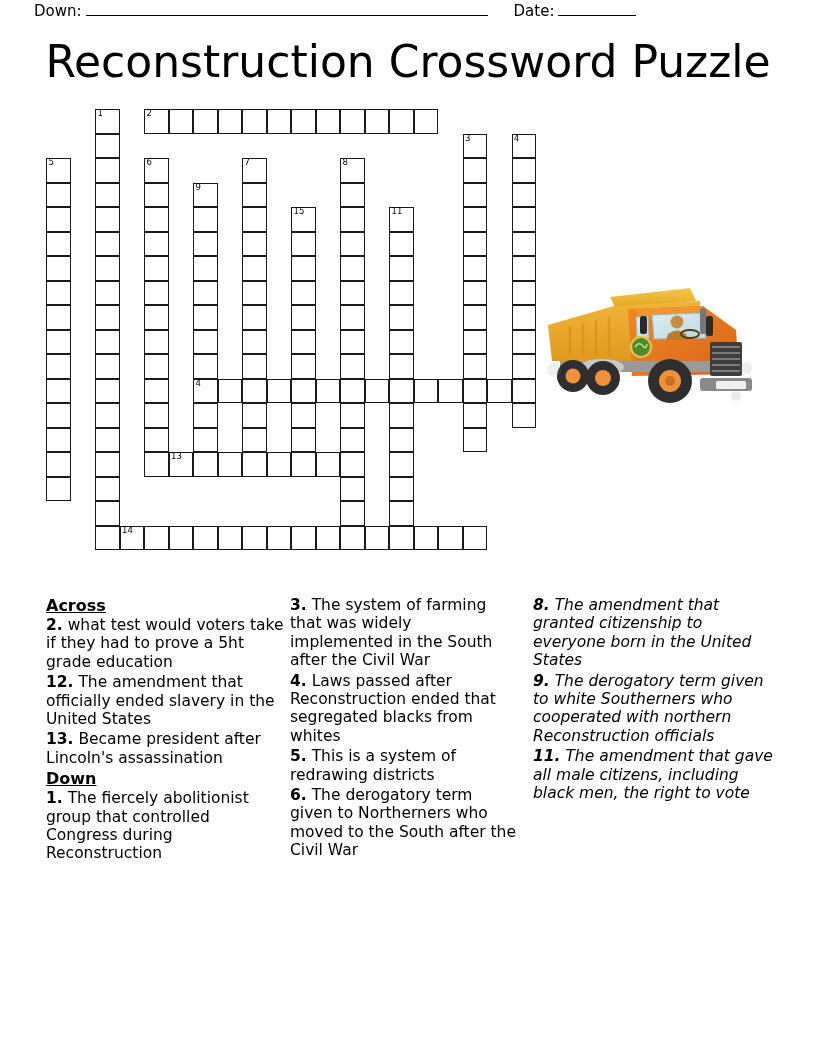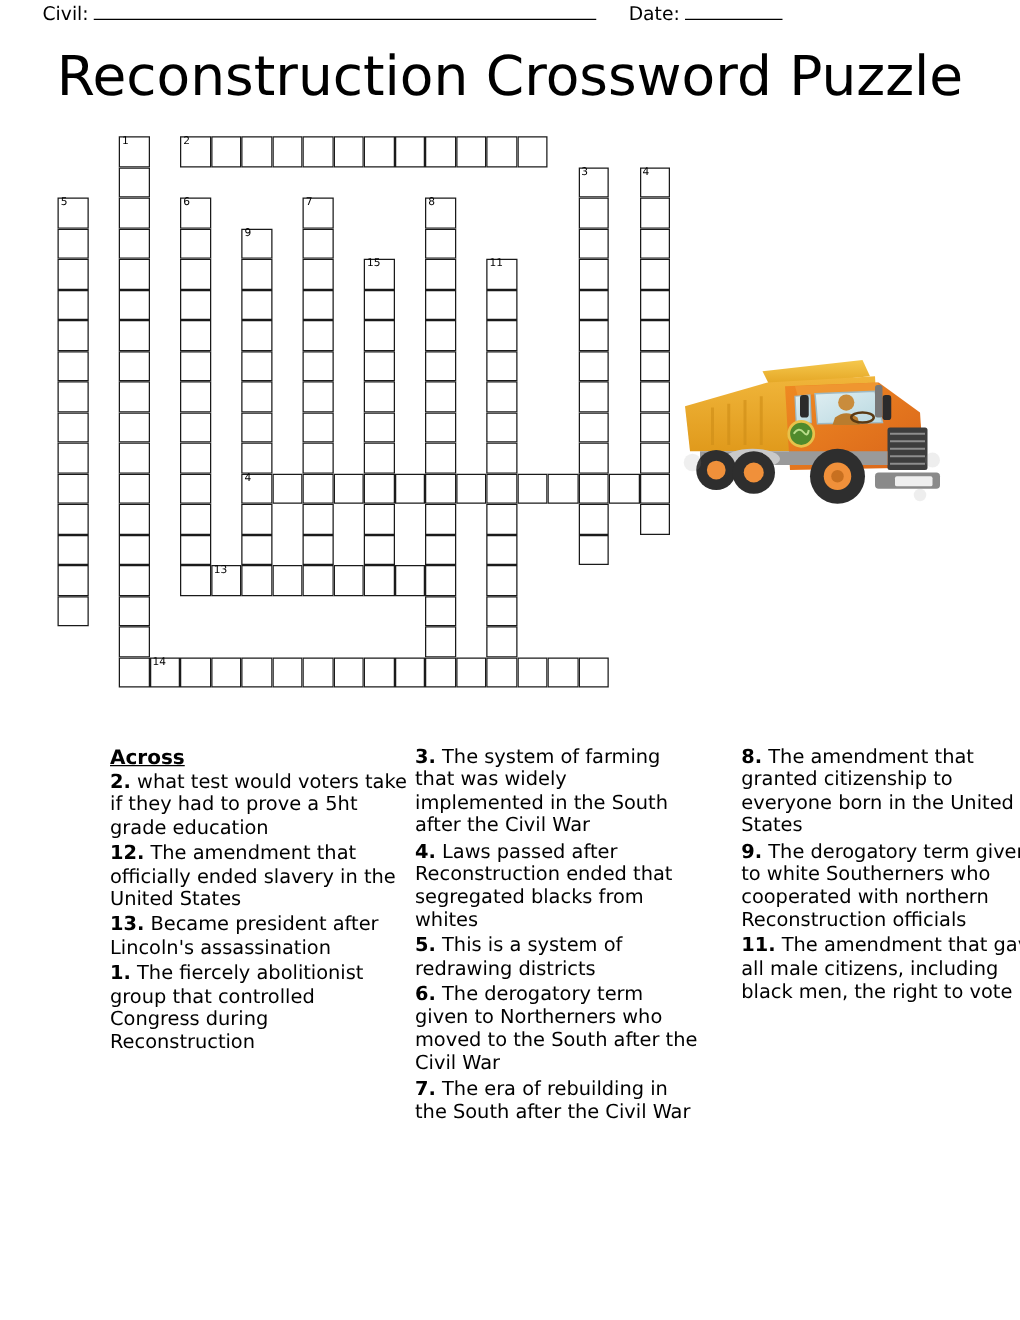--- a/index.html
+++ b/index.html
@@ -68,50 +68,50 @@
   #truck-image {
     position: absolute;
     left: 540px; top: 268px;
     width: 232px; height: 152px;
   }
 
   
   #clues {
     position: absolute;
     left: 0; top: 596px;
-    width: 680px; height: 380px; margin-left: 42px;
+    width: 680px; height: 380px;
   }
   .clue-col {
     position: absolute;
     top: 0;
     font-size: 15.5px;
     line-height: 18.4px;
   }
   .col-1 { left: 46px; width: 238px; }
   .col-2 { left: 290px; width: 226px; }
-  .col-3 { left: 551px; width: 246px; }
+  .col-3 { left: 533px; width: 246px; font-style: italic; }
 
   .section-head {
     font-weight: bold;
     text-decoration: underline;
     font-size: 16px;
     line-height: 19px;
     margin: 0 0 1px 0;
   }
   .clue {
     margin: 0 0 2px 0;
     text-align: left;
   }
   .clue .cnum { font-weight: bold; }
 </style>
 </head>
 <body>
 
 <div class="namedate">
-  <span class="nd-label">Civil:</span>
+  <span class="nd-label">Down:</span>
   <span class="nd-rule rule-name"></span>
   <span class="nd-gap"></span>
   <span class="nd-label">Date:</span>
   <span class="nd-rule rule-date"></span>
 </div>
 
 <div class="puzzle-title">Reconstruction Crossword Puzzle</div>
 
 <div id="grid">
     <div class="cell" style="left: 95px; top: 109px;">
@@ -414,20 +414,21 @@
       <span>what test would voters take if they had to prove a 5ht grade education</span>
     </div>
     <div class="clue">
       <span class="cnum">12.</span>
       <span>The amendment that officially ended slavery in the United States</span>
     </div>
     <div class="clue">
       <span class="cnum">13.</span>
       <span>Became president after Lincoln's assassination</span>
     </div>
+    <div class="section-head">Down</div>
     <div class="clue">
       <span class="cnum">1.</span>
       <span>The fiercely abolitionist group that controlled Congress during Reconstruction</span>
     </div>
   </div>
 
   <div class="clue-col col-2">
     <div class="clue">
       <span class="cnum">3.</span>
       <span>The system of farming that was widely implemented in the South after the Civil War</span>
@@ -437,24 +438,20 @@
       <span>Laws passed after Reconstruction ended that segregated blacks from whites</span>
     </div>
     <div class="clue">
       <span class="cnum">5.</span>
       <span>This is a system of redrawing districts</span>
     </div>
     <div class="clue">
       <span class="cnum">6.</span>
       <span>The derogatory term given to Northerners who moved to the South after the Civil War</span>
     </div>
-    <div class="clue">
-      <span class="cnum">7.</span>
-      <span>The era of rebuilding in the South after the Civil War</span>
-    </div>
   </div>
 
   <div class="clue-col col-3">
     <div class="clue">
       <span class="cnum">8.</span>
       <span>The amendment that granted citizenship to everyone born in the United States</span>
     </div>
     <div class="clue">
       <span class="cnum">9.</span>
       <span>The derogatory term given to white Southerners who cooperated with northern Reconstruction officials</span>

